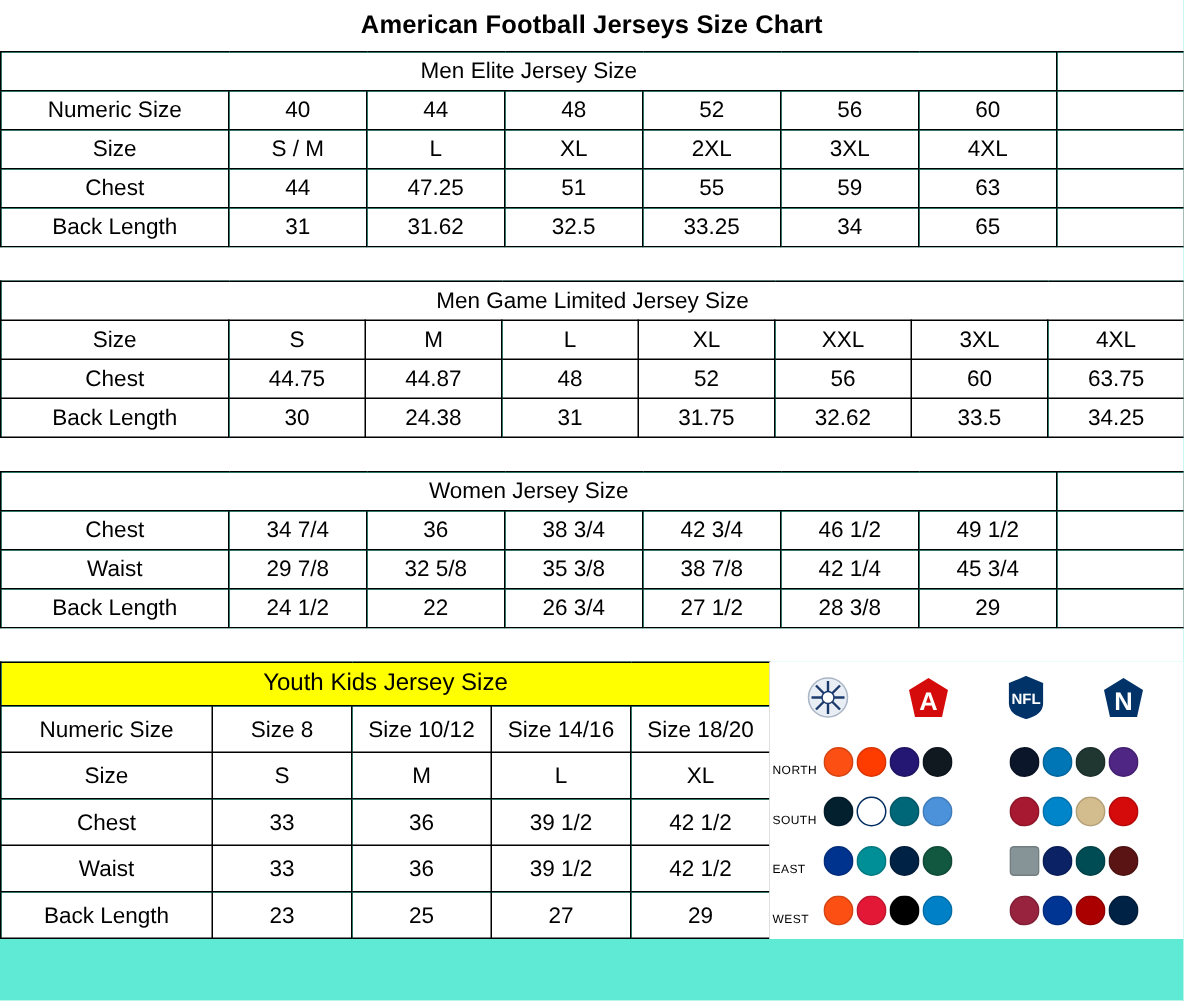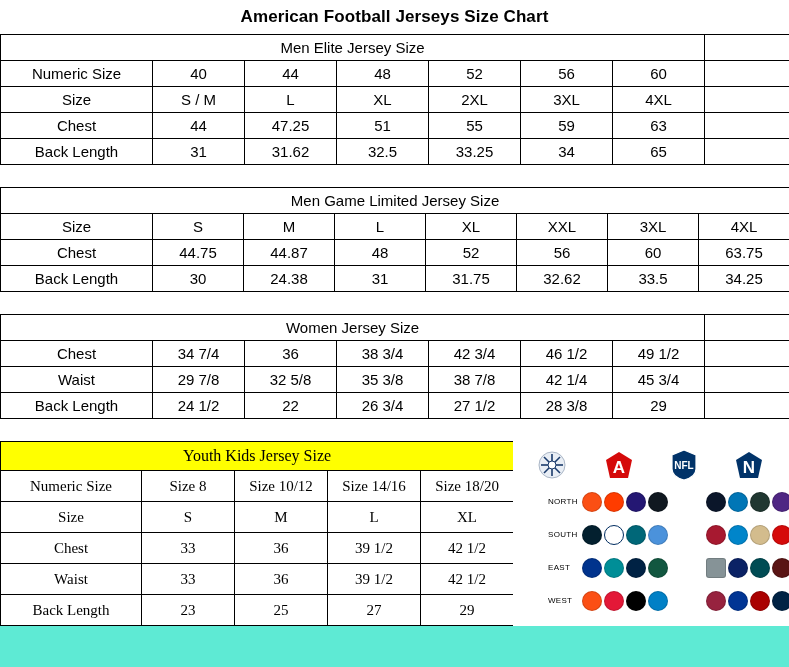--- a/index.html
+++ b/index.html
@@ -64,21 +64,20 @@
     height: 22px;
     background: #ffffff;
   }
   
   .bottom-wrap {
     display: flex;
     width: 789px;
   }
   .bottom-left {
     width: 513px;
-    font-family: Liberation Serif, serif;
   }
   .bottom-right {
     width: 276px;
     position: relative;
     background: #ffffff;
   }
   table.youth {
     border-collapse: collapse;
     width: 513px;
     table-layout: fixed;
@@ -117,24 +116,23 @@
     height: 40px;
     padding: 0 6px;
   }
   .conf-logo {
     display: flex;
     align-items: center;
     justify-content: center;
   }
   .div-row {
     display: flex;
-    align-items: center;
+    align-items: flex-end;
     height: 33px;
     padding-left: 2px;
-    margin-left: 33px;
   }
   .div-label {
     font-size: 8px;
     width: 34px;
     letter-spacing: 0.3px;
     color: #000;
     flex: 0 0 34px;
   }
   .teams {
     display: flex;

